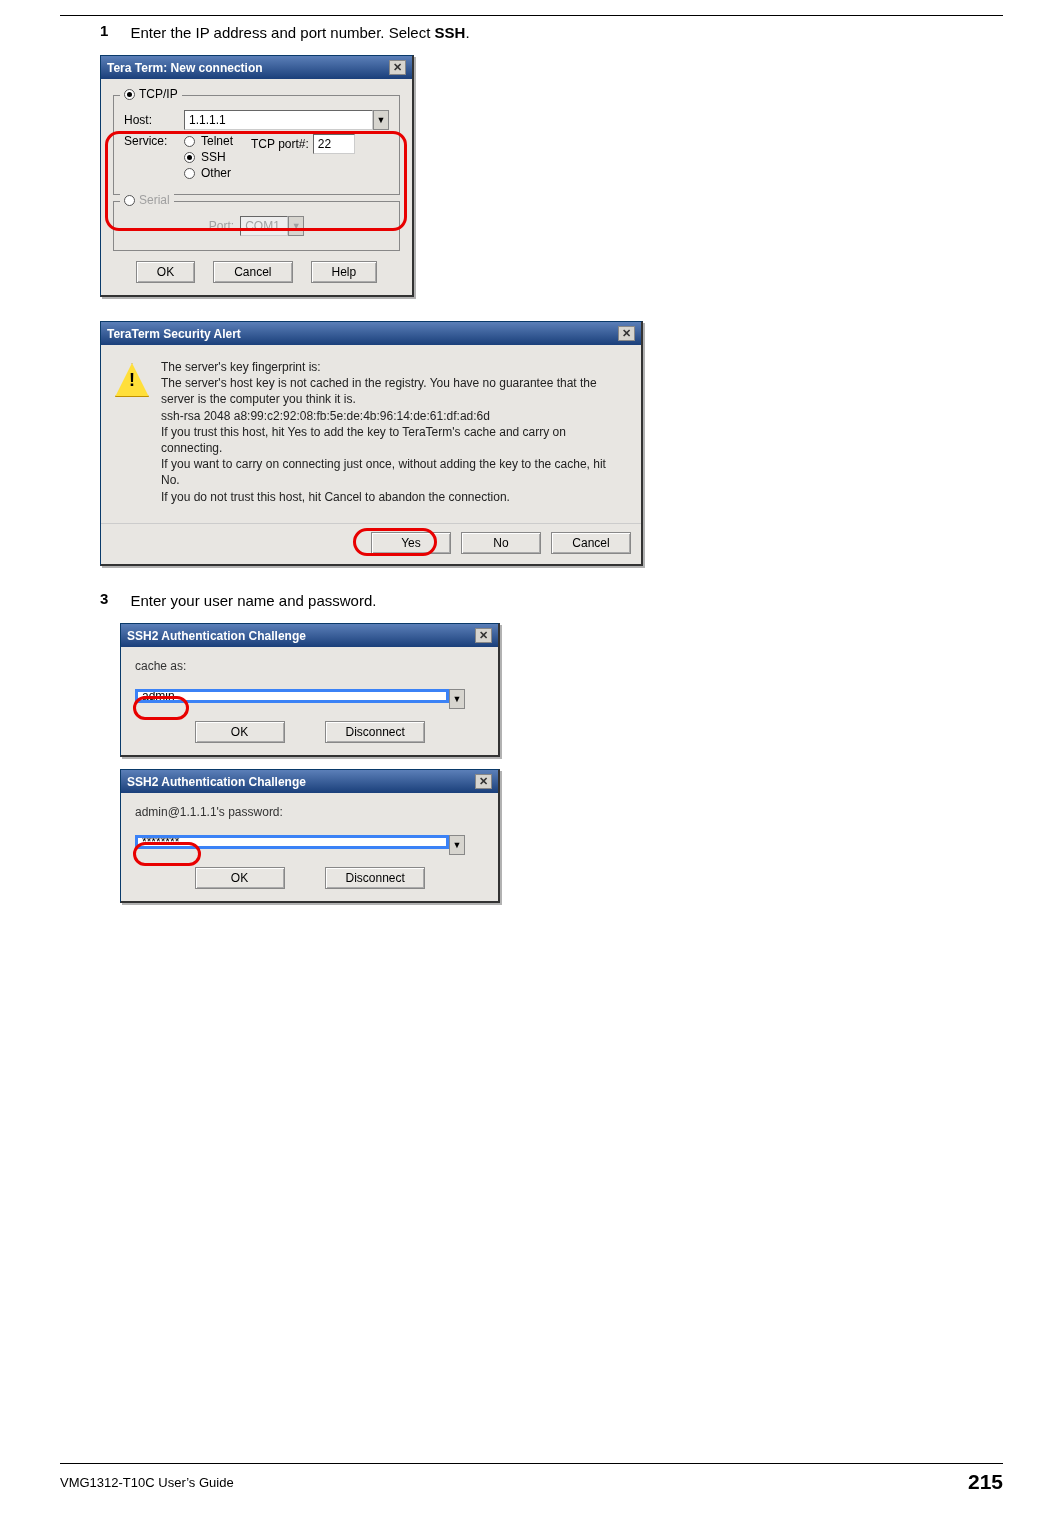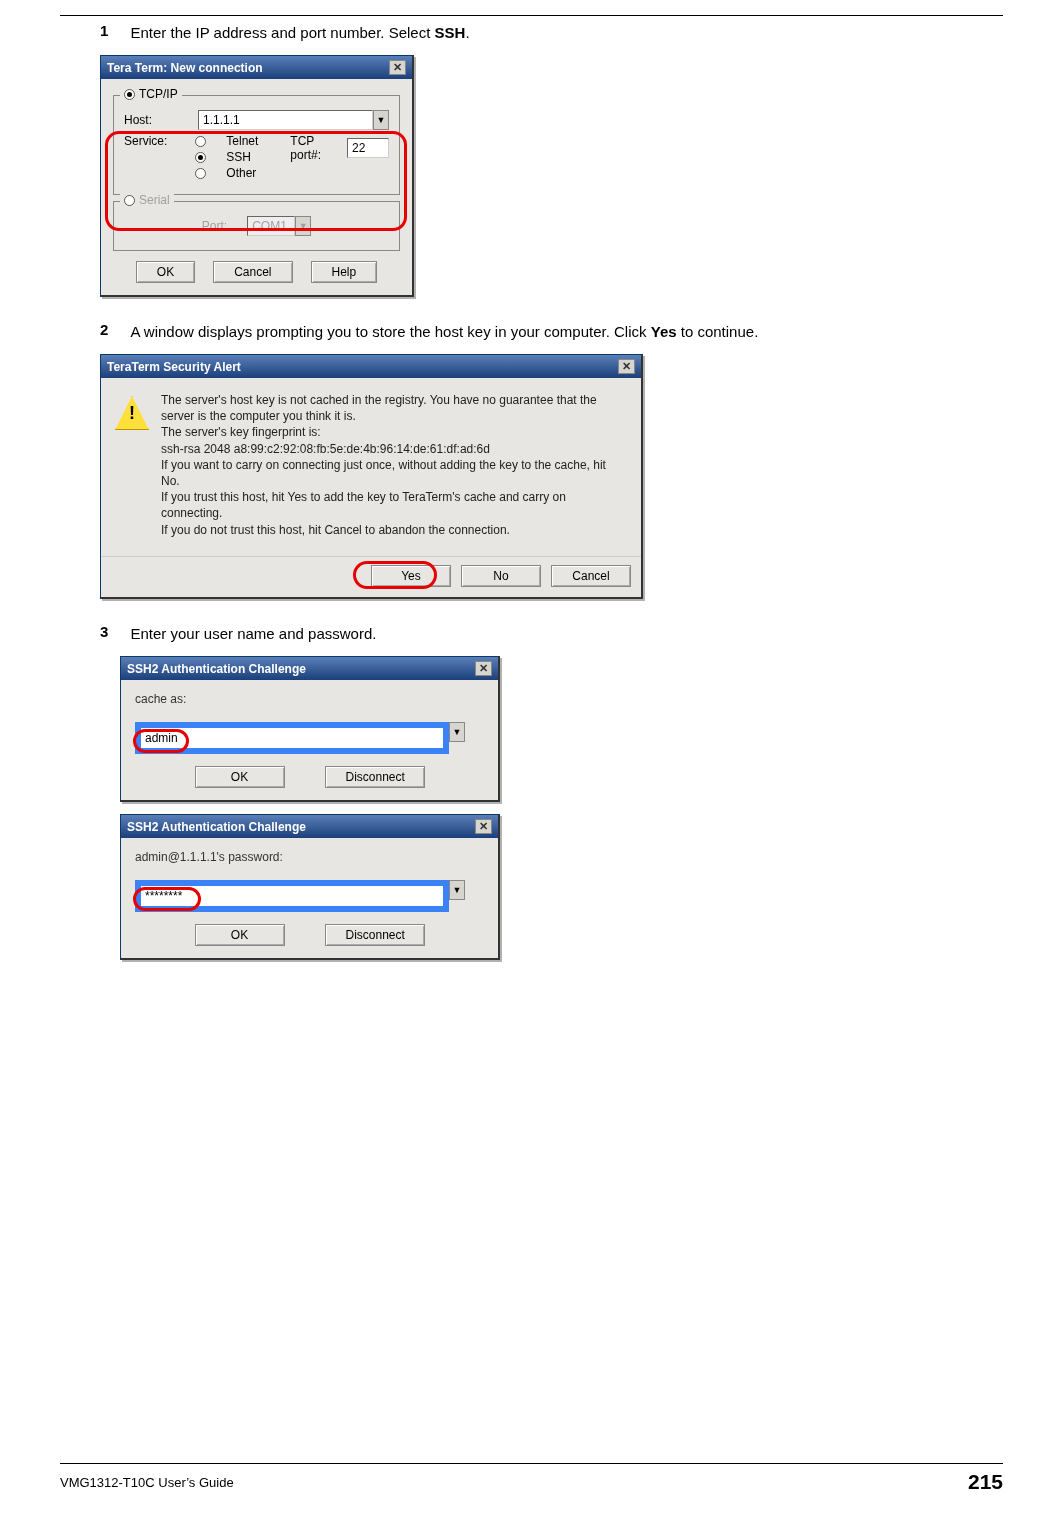--- a/index.html
+++ b/index.html
@@ -77,21 +77,21 @@
       position: absolute; top: -9px; left: 6px;
       padding: 0 4px; background: #e8e6e2; font-size: 12px;
       display:flex; align-items:center; gap:4px;
     }
     .radio-dot {
       width:11px;height:11px;border-radius:50%;border:1px solid #555;background:#fff;display:inline-block;position:relative;
     }
     .radio-dot.selected::after{
       content:"";width:5px;height:5px;border-radius:50%;background:#000;position:absolute;top:2px;left:2px;
     }
-    .row { display:flex; align-items:center; gap:20px; margin:4px 0; }
+    .row { display:flex; align-items:center; gap:6px; margin:4px 0; }
     .lbl { width:54px; font-size:12px; }
     .txt-input {
       border:1.5px solid #666; border-right-color:#ccc; border-bottom-color:#ccc;
       background:#fff; padding:1px 4px; font-size:12px; height:20px;
     }
     .combo { display:flex; }
     .combo .arrow{
       width:16px;height:20px;background:#d7d5cf;border:1px solid #888;display:flex;align-items:center;justify-content:center;
       font-size:9px;
     }
@@ -122,21 +122,21 @@
     .warn-icon::after{content:"!";position:absolute;left:0;right:0;top:6px;text-align:center;font-weight:bold;font-size:18px;color:#000;}
     .alert-text p { font-size:12px; line-height:1.35; color:#222; }
     #dialog2 .btn-row { justify-content:flex-end; padding:8px 10px 10px; border-top:1px solid #ccc; margin-top:6px; gap:10px;}
     #dialog2 .highlight { left:252px; bottom:8px; width:84px; height:28px; border-radius:14px; }
 
     
     .auth-dlg { width: 380px; position:relative; }
     .auth-dlg .dlg-body { padding:12px 14px 0 14px; }
     .auth-dlg .login-label { font-size:12px; color:#333; margin-bottom:16px; display:block;}
     .auth-dlg .combo-wide { display:flex; width:330px; }
-    .auth-dlg .combo-wide .txt-input{ flex:1; height:32px; border:6px solid #3b82f6;}
+    .auth-dlg .combo-wide .txt-input{ flex:1; height:14px; border:3px solid #3b82f6;}
     .auth-dlg .combo-wide .arrow{ width:16px;height:20px;background:#d7d5cf;border:1px solid #888;display:flex;align-items:center;justify-content:center;font-size:9px;}
     .auth-dlg .btn-row { justify-content:center; gap:40px; margin:12px 0 12px; }
     .auth-dlg .highlight { left:12px; top:72px; width:56px; height:24px; border-radius:12px; }
     #dialog4 .highlight { left:12px; top:72px; width:68px; height:24px; }
 
     .bottom-rule { border-top:1.5px solid #000; margin-top:auto; padding-top:6px; display:flex; justify-content:space-between; align-items:center;}
     .guide-name { font-size:13px; }
     .page-no { font-size:21px; font-weight:bold; }
   </style>
 </head>
@@ -209,40 +209,34 @@
         </div>
         <div class="btn-row">
           <button class="btn">OK</button>
           <button class="btn">Cancel</button>
           <button class="btn">Help</button>
         </div>
         <div class="highlight-red highlight"></div>
       </div>
     </div>
 
-    <div class="step">
-      <span class="step-num">2</span>
-      <span class="step-text">
-        <span> A window displays prompting you to store the host key in your computer. Click </span><b>Yes</b><span> to continue.</span>
-      </span>
-    </div>
 
     <div class="dialog" id="dialog2">
       <div class="titlebar">
         <span>TeraTerm Security Alert</span>
         <span class="close-x">✕</span>
       </div>
       <div class="dlg-body">
         <div class="warn-icon"></div>
         <div class="alert-text">
+          <p>The server's key fingerprint is:</p>
           <p>The server's host key is not cached in the registry. You have no guarantee that the server is the computer you think it is.</p>
-          <p>The server's key fingerprint is:</p>
           <p>ssh-rsa 2048 a8:99:c2:92:08:fb:5e:de:4b:96:14:de:61:df:ad:6d</p>
+          <p>If you trust this host, hit Yes to add the key to TeraTerm's cache and carry on connecting.</p>
           <p>If you want to carry on connecting just once, without adding the key to the cache, hit No.</p>
-          <p>If you trust this host, hit Yes to add the key to TeraTerm's cache and carry on connecting.</p>
           <p>If you do not trust this host, hit Cancel to abandon the connection.</p>
         </div>
       </div>
       <div class="btn-row">
         <button class="btn" style="width:80px">Yes</button>
         <button class="btn" style="width:80px">No</button>
         <button class="btn" style="width:80px">Cancel</button>
       </div>
       <div class="highlight-red highlight"></div>
     </div>

